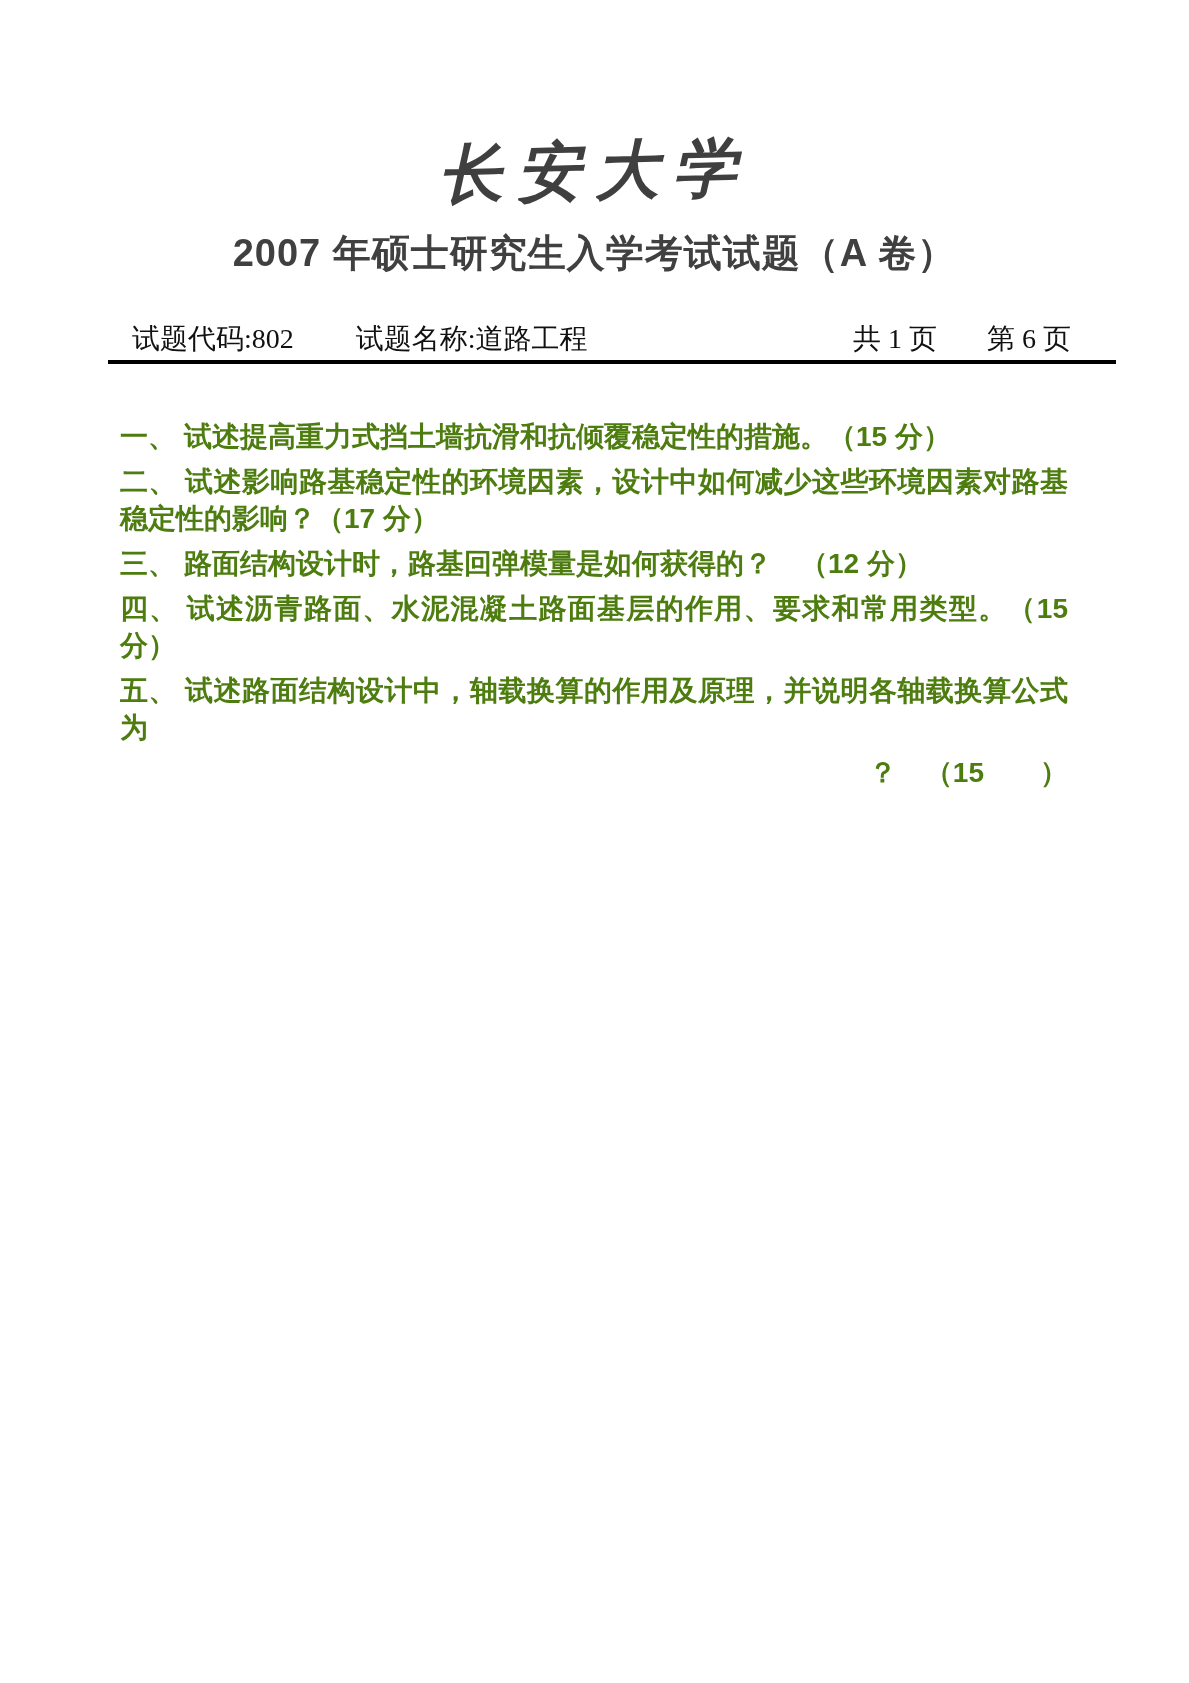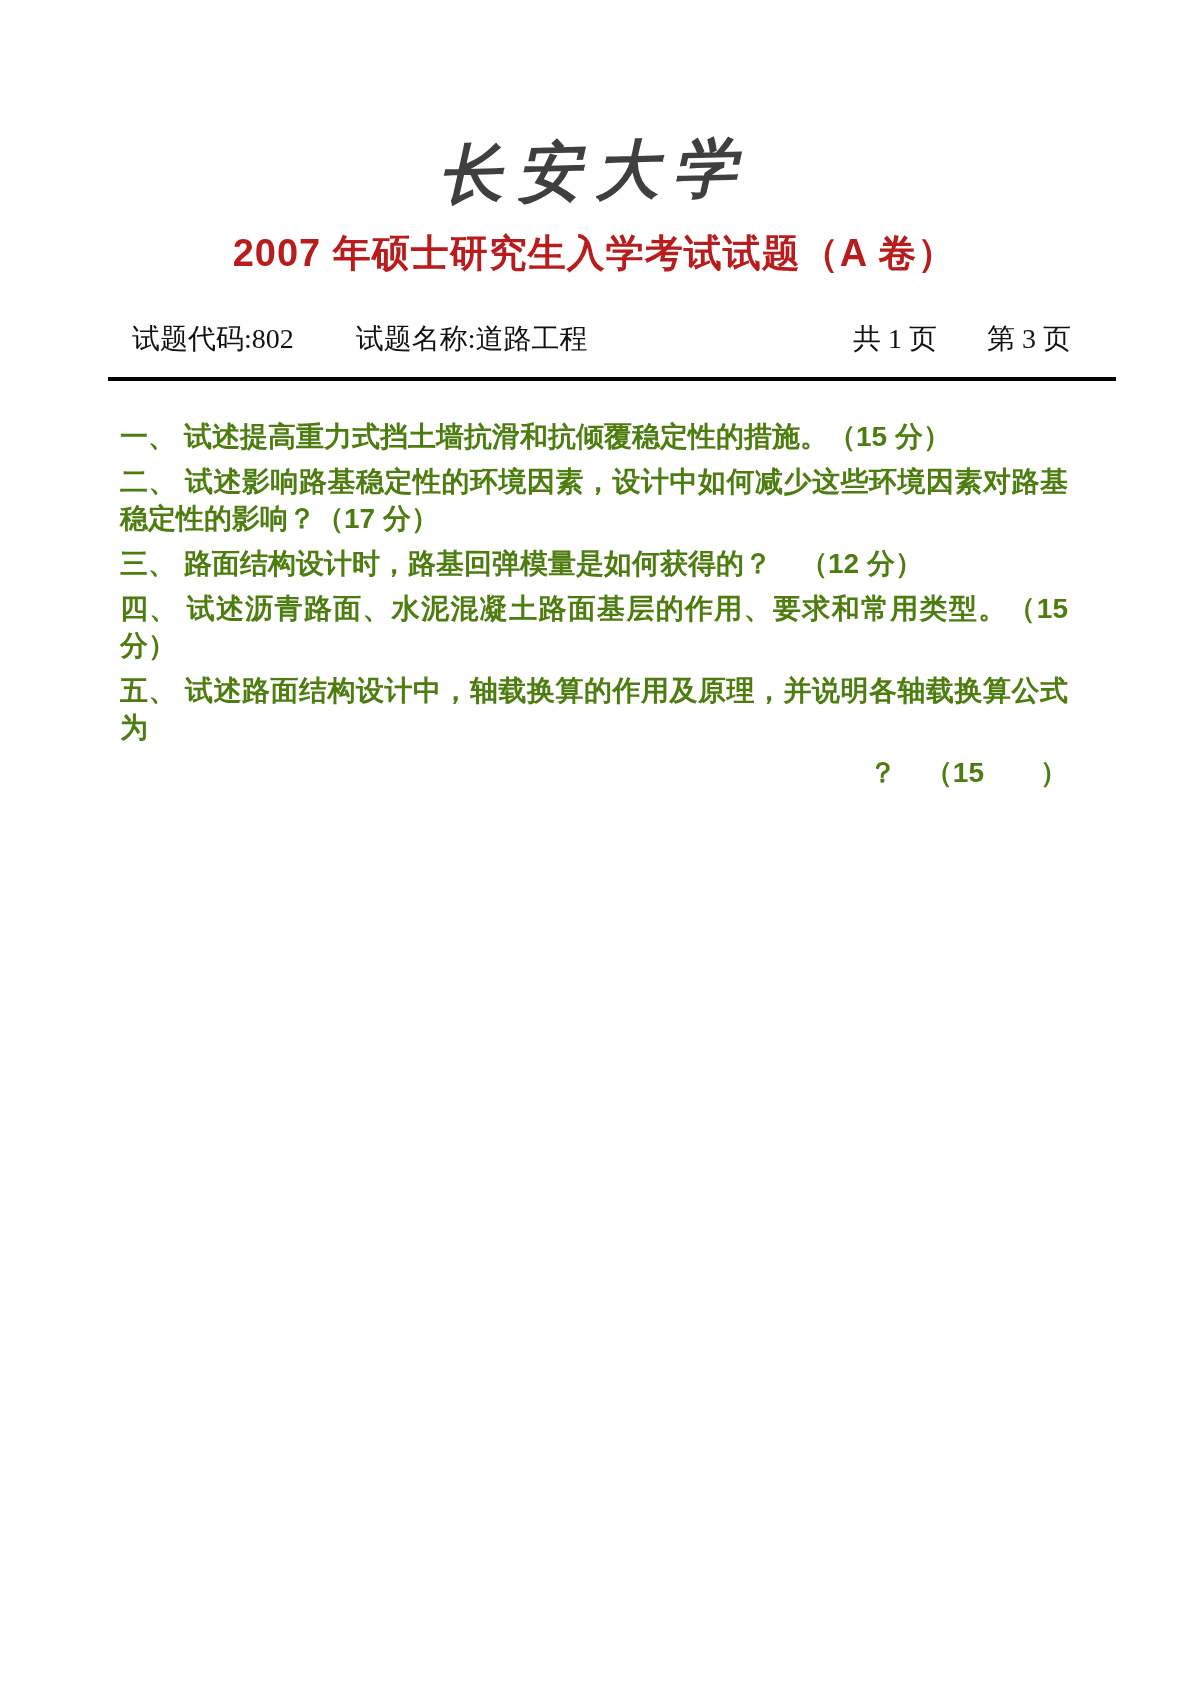--- a/index.html
+++ b/index.html
@@ -35,33 +35,33 @@
   .title {
     position: absolute;
     top: 228px;
     left: 0;
     width: 100%;
     margin: 0;
     text-align: center;
     font-size: 38px;
     font-weight: 700;
     letter-spacing: 1px;
-    color: #b91c1c;
+    color: #404040;
     font-family: "Liberation Sans", "DejaVu Sans", sans-serif;
   }
   
   .header-row {
     position: absolute;
     top: 320px;
     left: 108px;
     width: 1008px;
     display: flex;
     align-items: baseline;
     font-size: 28px;
-    padding-bottom: 19px;
+    padding-bottom: 2px;
     border-bottom: 4px solid #000000;
     font-family: "Liberation Serif", "DejaVu Serif", serif;
     white-space: nowrap;
   }
   .header-row .code { margin-left: 24px; }
   .header-row .name { margin-left: 62px; }
   .header-row .spacer { flex: 1 1 auto; }
   .header-row .total { margin-right: 50px; text-align: center; }
   .header-row .pagenum { margin-right: 45px; }
   
@@ -96,21 +96,21 @@
 
   <div class="logo">长安大学</div>
 
   <h1 class="title">2007 年硕士研究生入学考试试题（A 卷）</h1>
 
   <div class="header-row">
     <span class="code">试题代码:802</span>
     <span class="name">试题名称:道路工程</span>
     <span class="spacer"></span>
     <span class="total">共 1 页</span>
-    <span class="pagenum">第 3 页</span>
+    <span class="pagenum">第 6 页</span>
   </div>
 
   <div class="questions">
 
     <p class="q">
       <span class="qnum">一、</span><span>试述提高重力式挡土墙抗滑和抗倾覆稳定性的措施。（15 分）</span>
     </p>
 
     <p class="q">
       <span class="qnum">二、</span><span>试述影响路基稳定性的环境因素，设计中如何减少这些环境因素对路基稳定性的影响？（17 分）</span>

